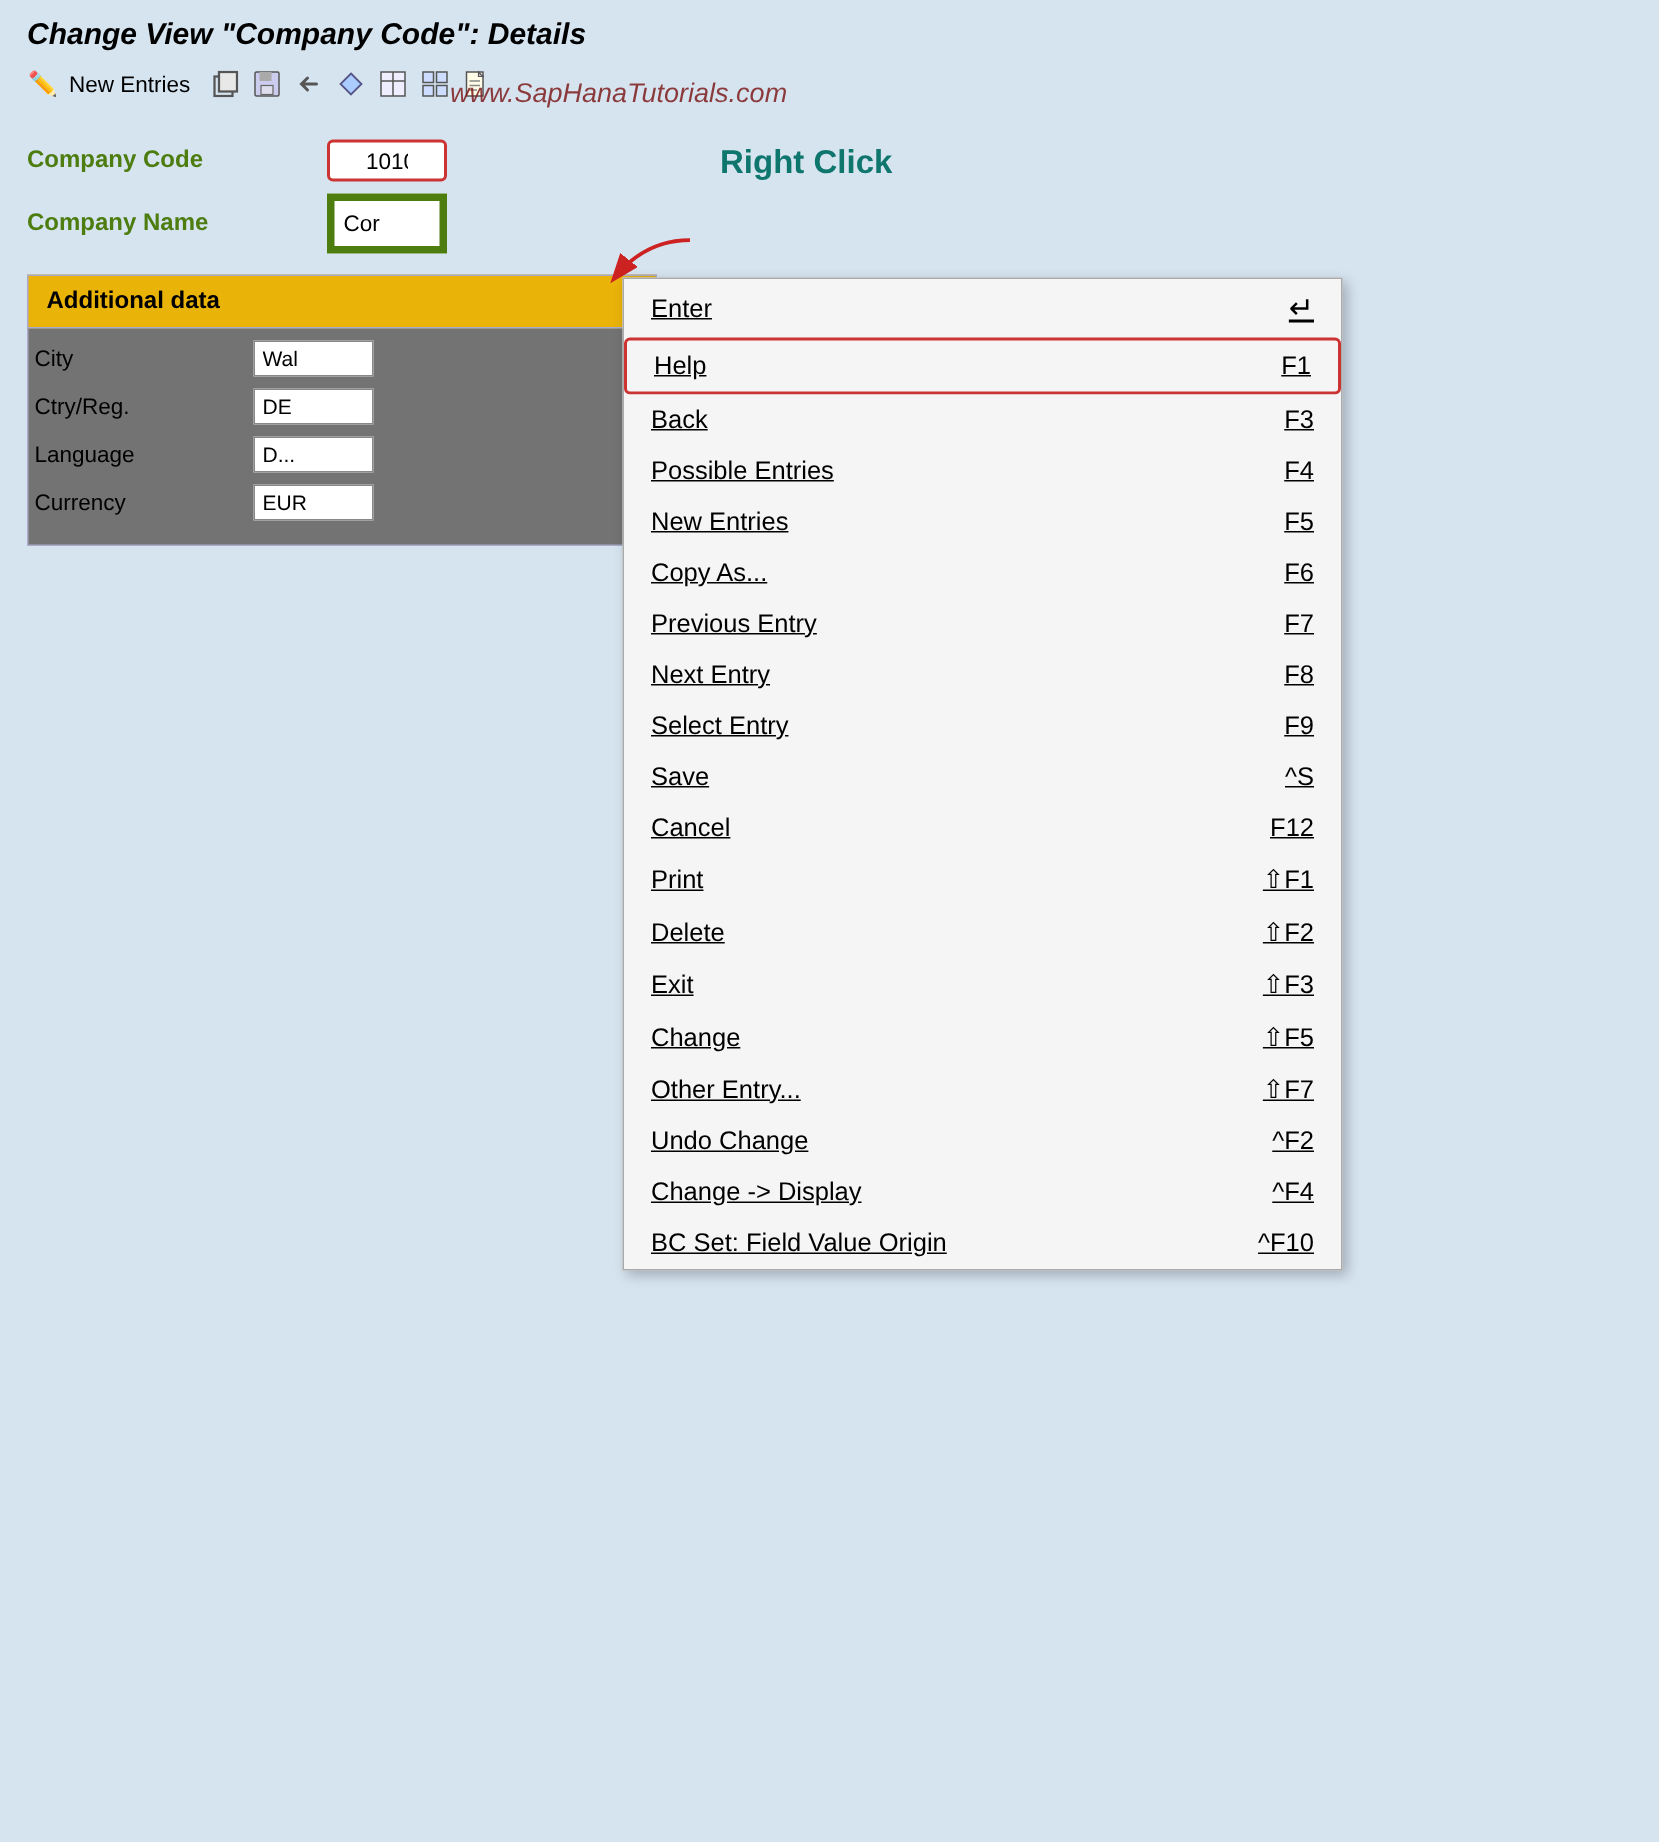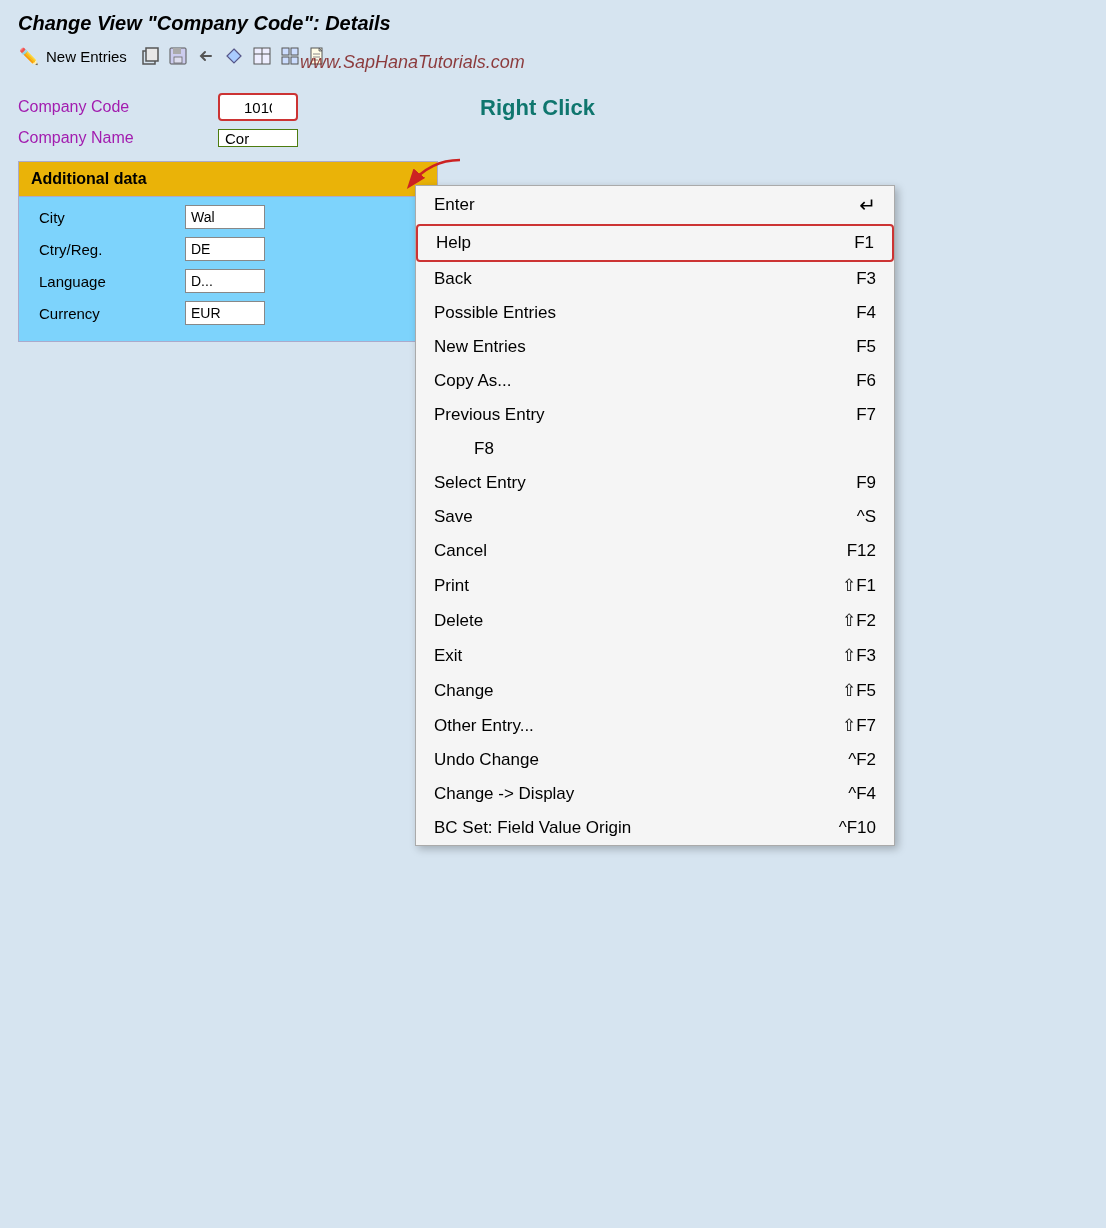--- a/index.html
+++ b/index.html
@@ -82,31 +82,31 @@
 
     .form-row {
       display: flex;
       align-items: center;
       margin-bottom: 8px;
     }
 
     .form-label {
       width: 200px;
       font-size: 16px;
-      color: #a21caf;
-      font-weight: normal;
+      color: #4d7c0f;
+      font-weight: bold;
     }
 
     .form-input {
-      border: 1px solid #4d7c0f;
+      border: 5px solid #4d7c0f;
       background: #fff;
       padding: 2px 6px;
       font-size: 15px;
       min-width: 80px;
-      height: 18px;
+      height: 40px;
     }
 
     .company-code-input {
       border: 2px solid #cc3333;
       border-radius: 4px;
       background: #fff;
       padding: 2px 24px;
       font-size: 15px;
       width: 80px;
       height: 28px;
@@ -117,25 +117,25 @@
       padding: 8px 12px;
       font-size: 16px;
       font-weight: bold;
       color: #000;
       margin-top: 10px;
       width: 420px;
       border: 1px solid #aac;
     }
 
     .additional-data-body {
-      background: #7dd3fc;
+      background: #737373;
       border: 1px solid #aac;
       border-top: none;
       width: 420px;
-      padding: 8px 20px;
+      padding: 8px 4px;
     }
 
     .add-row {
       display: flex;
       align-items: center;
       margin-bottom: 8px;
     }
 
     .add-label {
       width: 130px;
@@ -156,20 +156,21 @@
     
     .context-menu {
       position: absolute;
       top: 185px;
       left: 415px;
       background: #f5f5f5;
       border: 1px solid #aaa;
       box-shadow: 3px 3px 8px rgba(0,0,0,0.25);
       min-width: 480px;
       z-index: 100;
+      text-decoration: underline;
     }
 
     .context-menu-item {
       display: flex;
       align-items: center;
       justify-content: space-between;
       padding: 7px 18px 7px 18px;
       cursor: pointer;
       font-size: 17px;
       color: #000;
@@ -342,20 +343,21 @@
       <span class="menu-item-label">Copy As...</span>
       <span class="menu-item-shortcut">F6</span>
     </div>
 
     <div class="context-menu-item">
       <span class="menu-item-label">Previous Entry</span>
       <span class="menu-item-shortcut">F7</span>
     </div>
 
     <div class="context-menu-item">
+      <span class="menu-item-label">Next Entry</span>
       <span class="menu-item-shortcut">F8</span>
     </div>
 
     <div class="context-menu-item">
       <span class="menu-item-label">Select Entry</span>
       <span class="menu-item-shortcut">F9</span>
     </div>
 
     <div class="context-menu-item">
       <span class="menu-item-label">Save</span>

